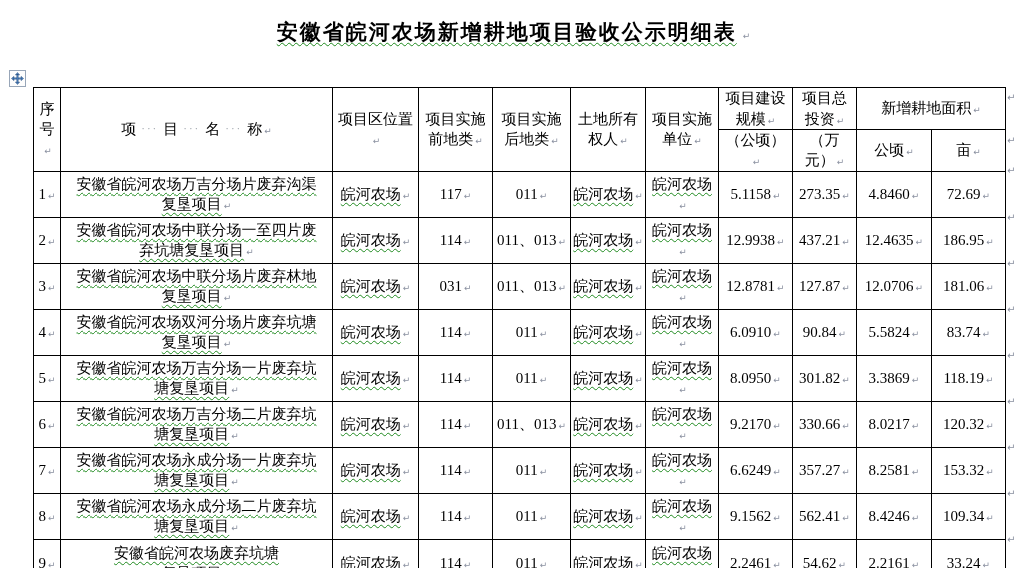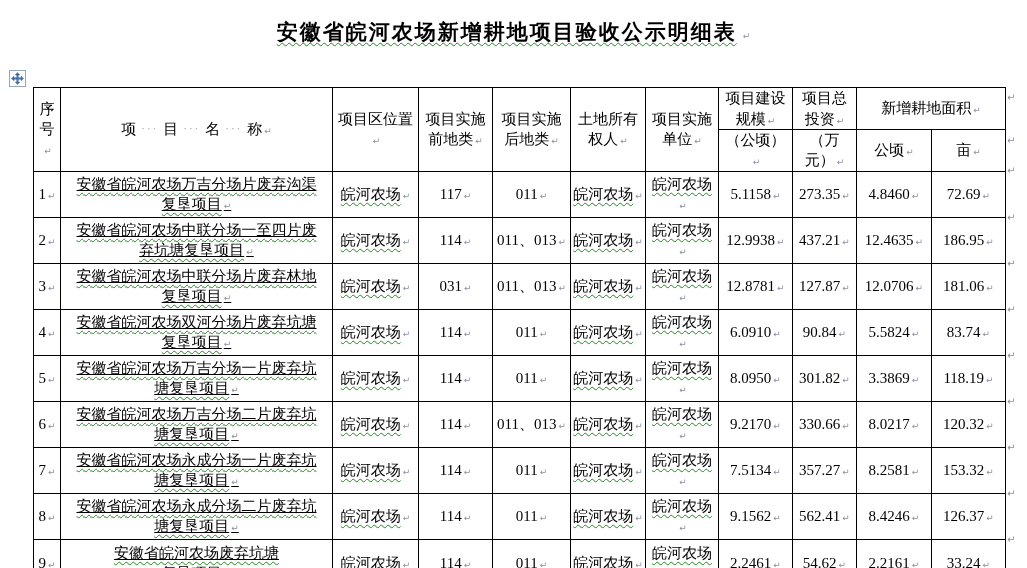--- a/index.html
+++ b/index.html
@@ -26,21 +26,21 @@
                display:flex;align-items:center;justify-content:center;cursor:move;}
 
   
   #doc-table{position:absolute;left:33px;top:75px;border-collapse:collapse;table-layout:fixed;}
   #doc-table td,#doc-table th{border:1px solid #000;text-align:center;vertical-align:middle;
       padding:0 2px;font-weight:normal;font-size:15px;line-height:1.35;overflow:hidden;}
   #doc-table thead tr.h1{height:42px;}
   #doc-table thead tr.h2{height:29px;}
   #doc-table tbody tr{height:46px;}
   #doc-table tbody tr:last-child{height:48px;}
-  #doc-table td.c-name{padding:0 11px;white-space:pre-line;text-decoration:underline;}
+  #doc-table td.c-name{padding:0 11px;white-space:pre-line;}
 </style>
 </head>
 <body>
 
 <div id="page">
 
   <div id="title-line">
     <span class="title-text wavy">安徽省皖河农场新增耕地项目验收公示明细表</span>
   <span class="wmark">↵</span></div>
 
@@ -173,37 +173,37 @@
           <td><span class="cell-text">120.32</span><span class="wmark">↵</span></td>
         </tr>
         <tr>
           <td><span class="cell-text">7</span><span class="wmark">↵</span></td>
           <td class="c-name"><span class="cell-text wavy">安徽省皖河农场永成分场一片废弃坑塘复垦项目</span><span class="wmark">↵</span></td>
           <td><span class="cell-text wavy">皖河农场</span><span class="wmark">↵</span></td>
           <td><span class="cell-text">114</span><span class="wmark">↵</span></td>
           <td><span class="cell-text">011</span><span class="wmark">↵</span></td>
           <td><span class="cell-text wavy">皖河农场</span><span class="wmark">↵</span></td>
           <td><span class="cell-text wavy">皖河农场</span><span class="wmark">↵</span></td>
-          <td><span class="cell-text">7.5134</span><span class="wmark">↵</span></td>
+          <td><span class="cell-text">6.6249</span><span class="wmark">↵</span></td>
           <td><span class="cell-text">357.27</span><span class="wmark">↵</span></td>
           <td><span class="cell-text">8.2581</span><span class="wmark">↵</span></td>
           <td><span class="cell-text">153.32</span><span class="wmark">↵</span></td>
         </tr>
         <tr>
           <td><span class="cell-text">8</span><span class="wmark">↵</span></td>
           <td class="c-name"><span class="cell-text wavy">安徽省皖河农场永成分场二片废弃坑塘复垦项目</span><span class="wmark">↵</span></td>
           <td><span class="cell-text wavy">皖河农场</span><span class="wmark">↵</span></td>
           <td><span class="cell-text">114</span><span class="wmark">↵</span></td>
           <td><span class="cell-text">011</span><span class="wmark">↵</span></td>
           <td><span class="cell-text wavy">皖河农场</span><span class="wmark">↵</span></td>
           <td><span class="cell-text wavy">皖河农场</span><span class="wmark">↵</span></td>
           <td><span class="cell-text">9.1562</span><span class="wmark">↵</span></td>
           <td><span class="cell-text">562.41</span><span class="wmark">↵</span></td>
           <td><span class="cell-text">8.4246</span><span class="wmark">↵</span></td>
-          <td><span class="cell-text">126.37</span><span class="wmark">↵</span></td>
+          <td><span class="cell-text">109.34</span><span class="wmark">↵</span></td>
         </tr>
         <tr>
           <td><span class="cell-text">9</span><span class="wmark">↵</span></td>
           <td class="c-name"><span class="cell-text wavy">安徽省皖河农场废弃坑塘
 复垦项目</span><span class="wmark">↵</span></td>
           <td><span class="cell-text wavy">皖河农场</span><span class="wmark">↵</span></td>
           <td><span class="cell-text">114</span><span class="wmark">↵</span></td>
           <td><span class="cell-text">011</span><span class="wmark">↵</span></td>
           <td><span class="cell-text wavy">皖河农场</span><span class="wmark">↵</span></td>
           <td><span class="cell-text wavy">皖河农场</span><span class="wmark">↵</span></td>

